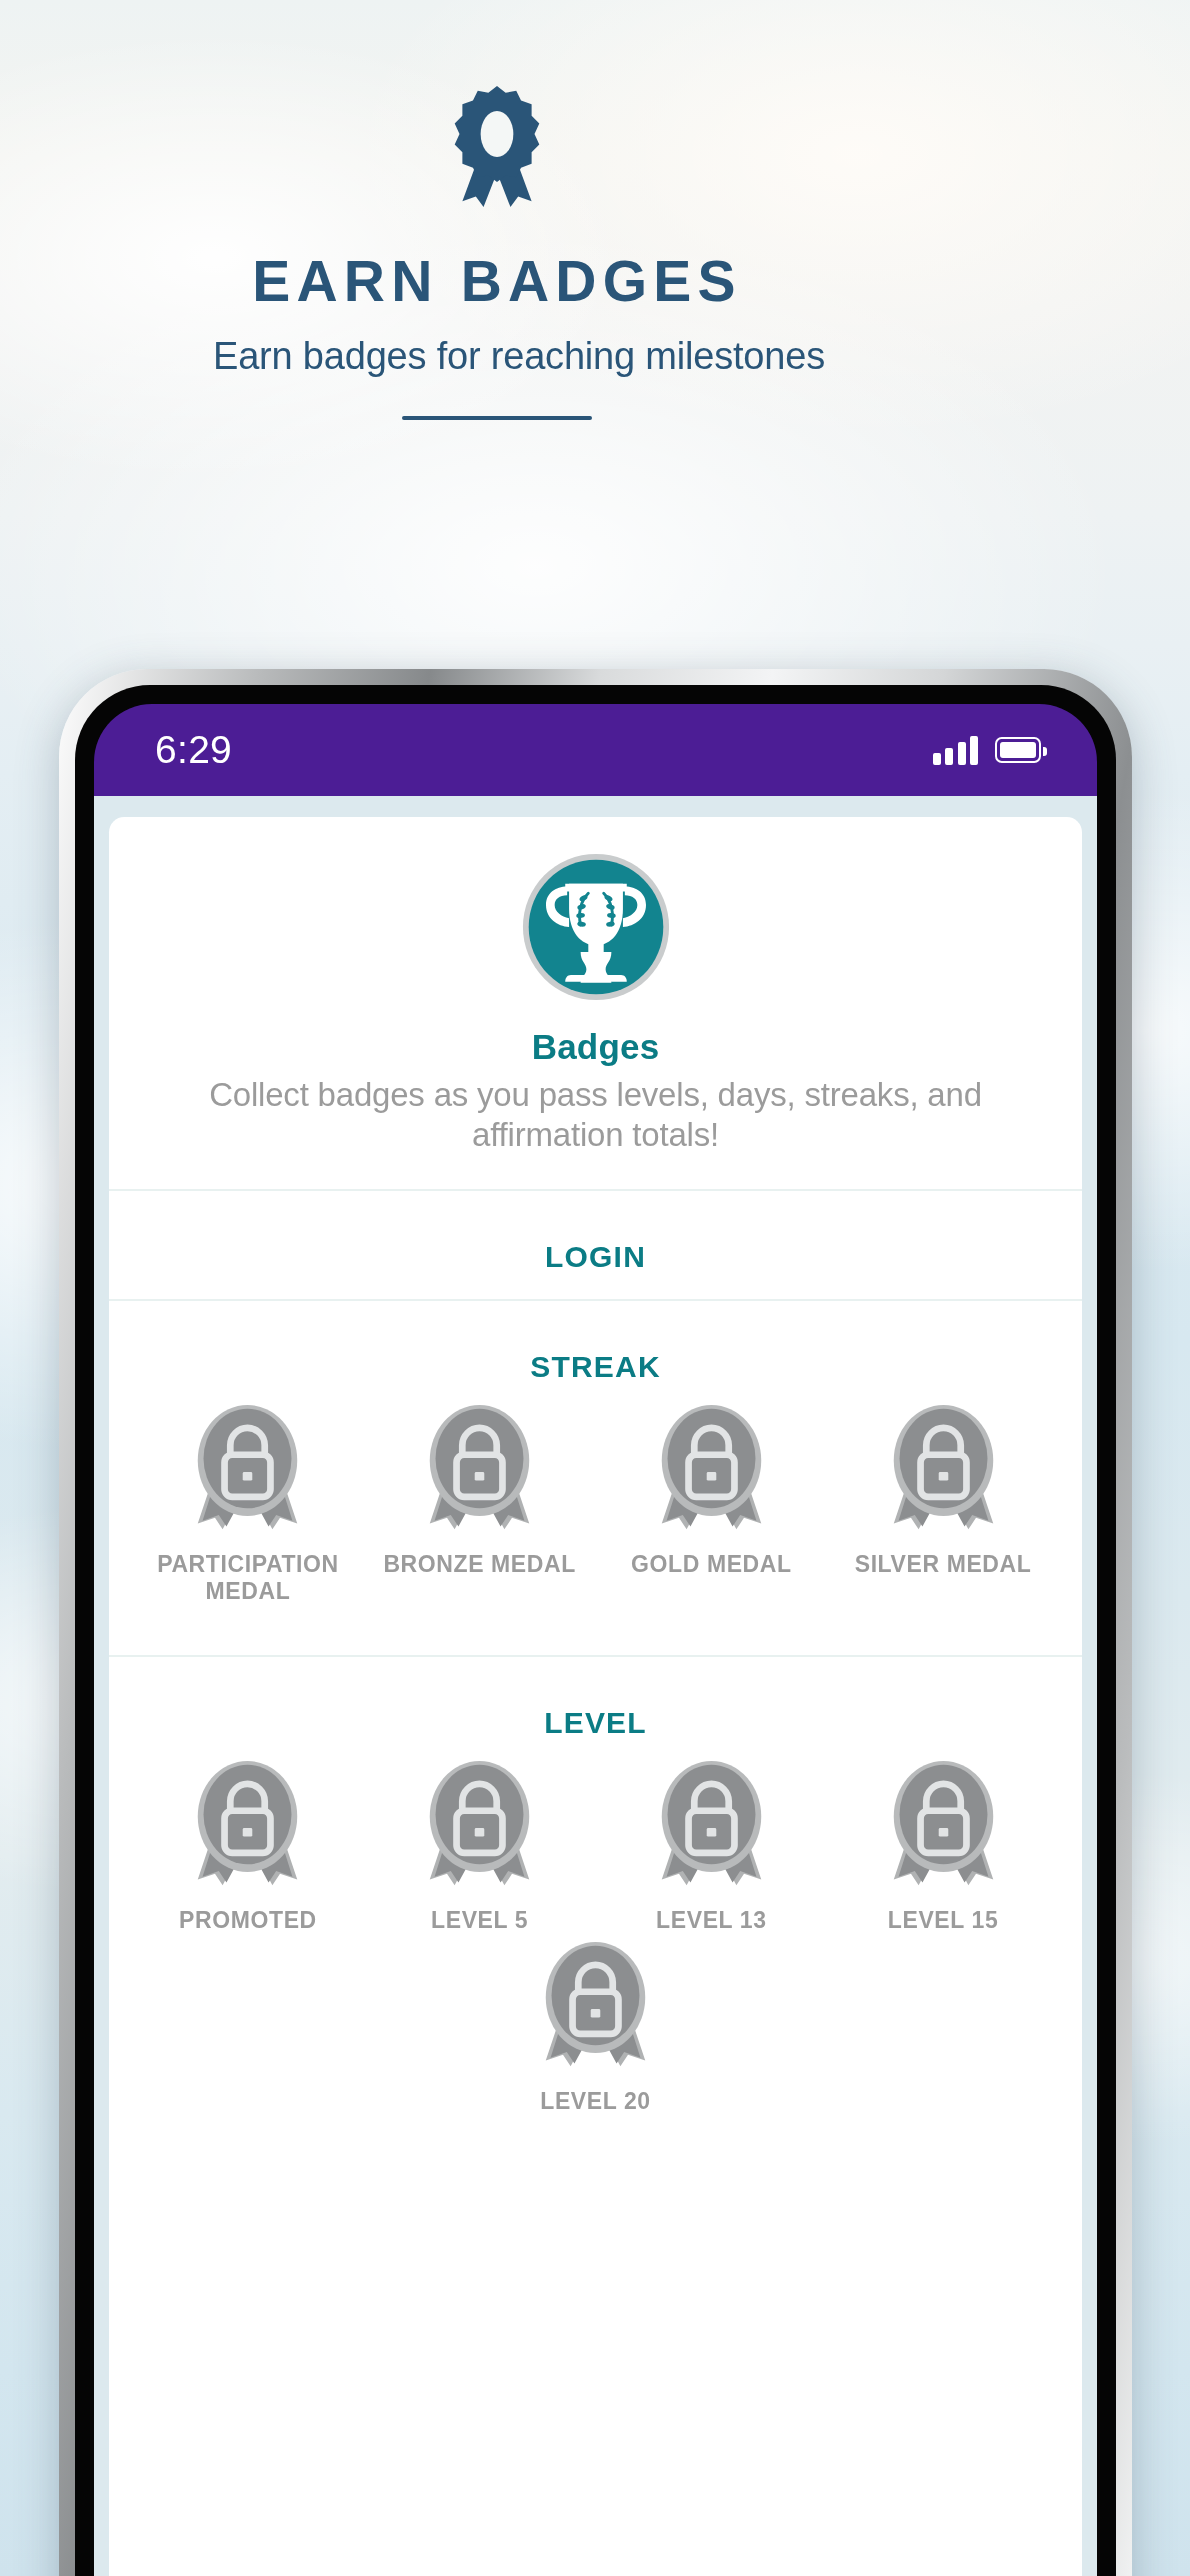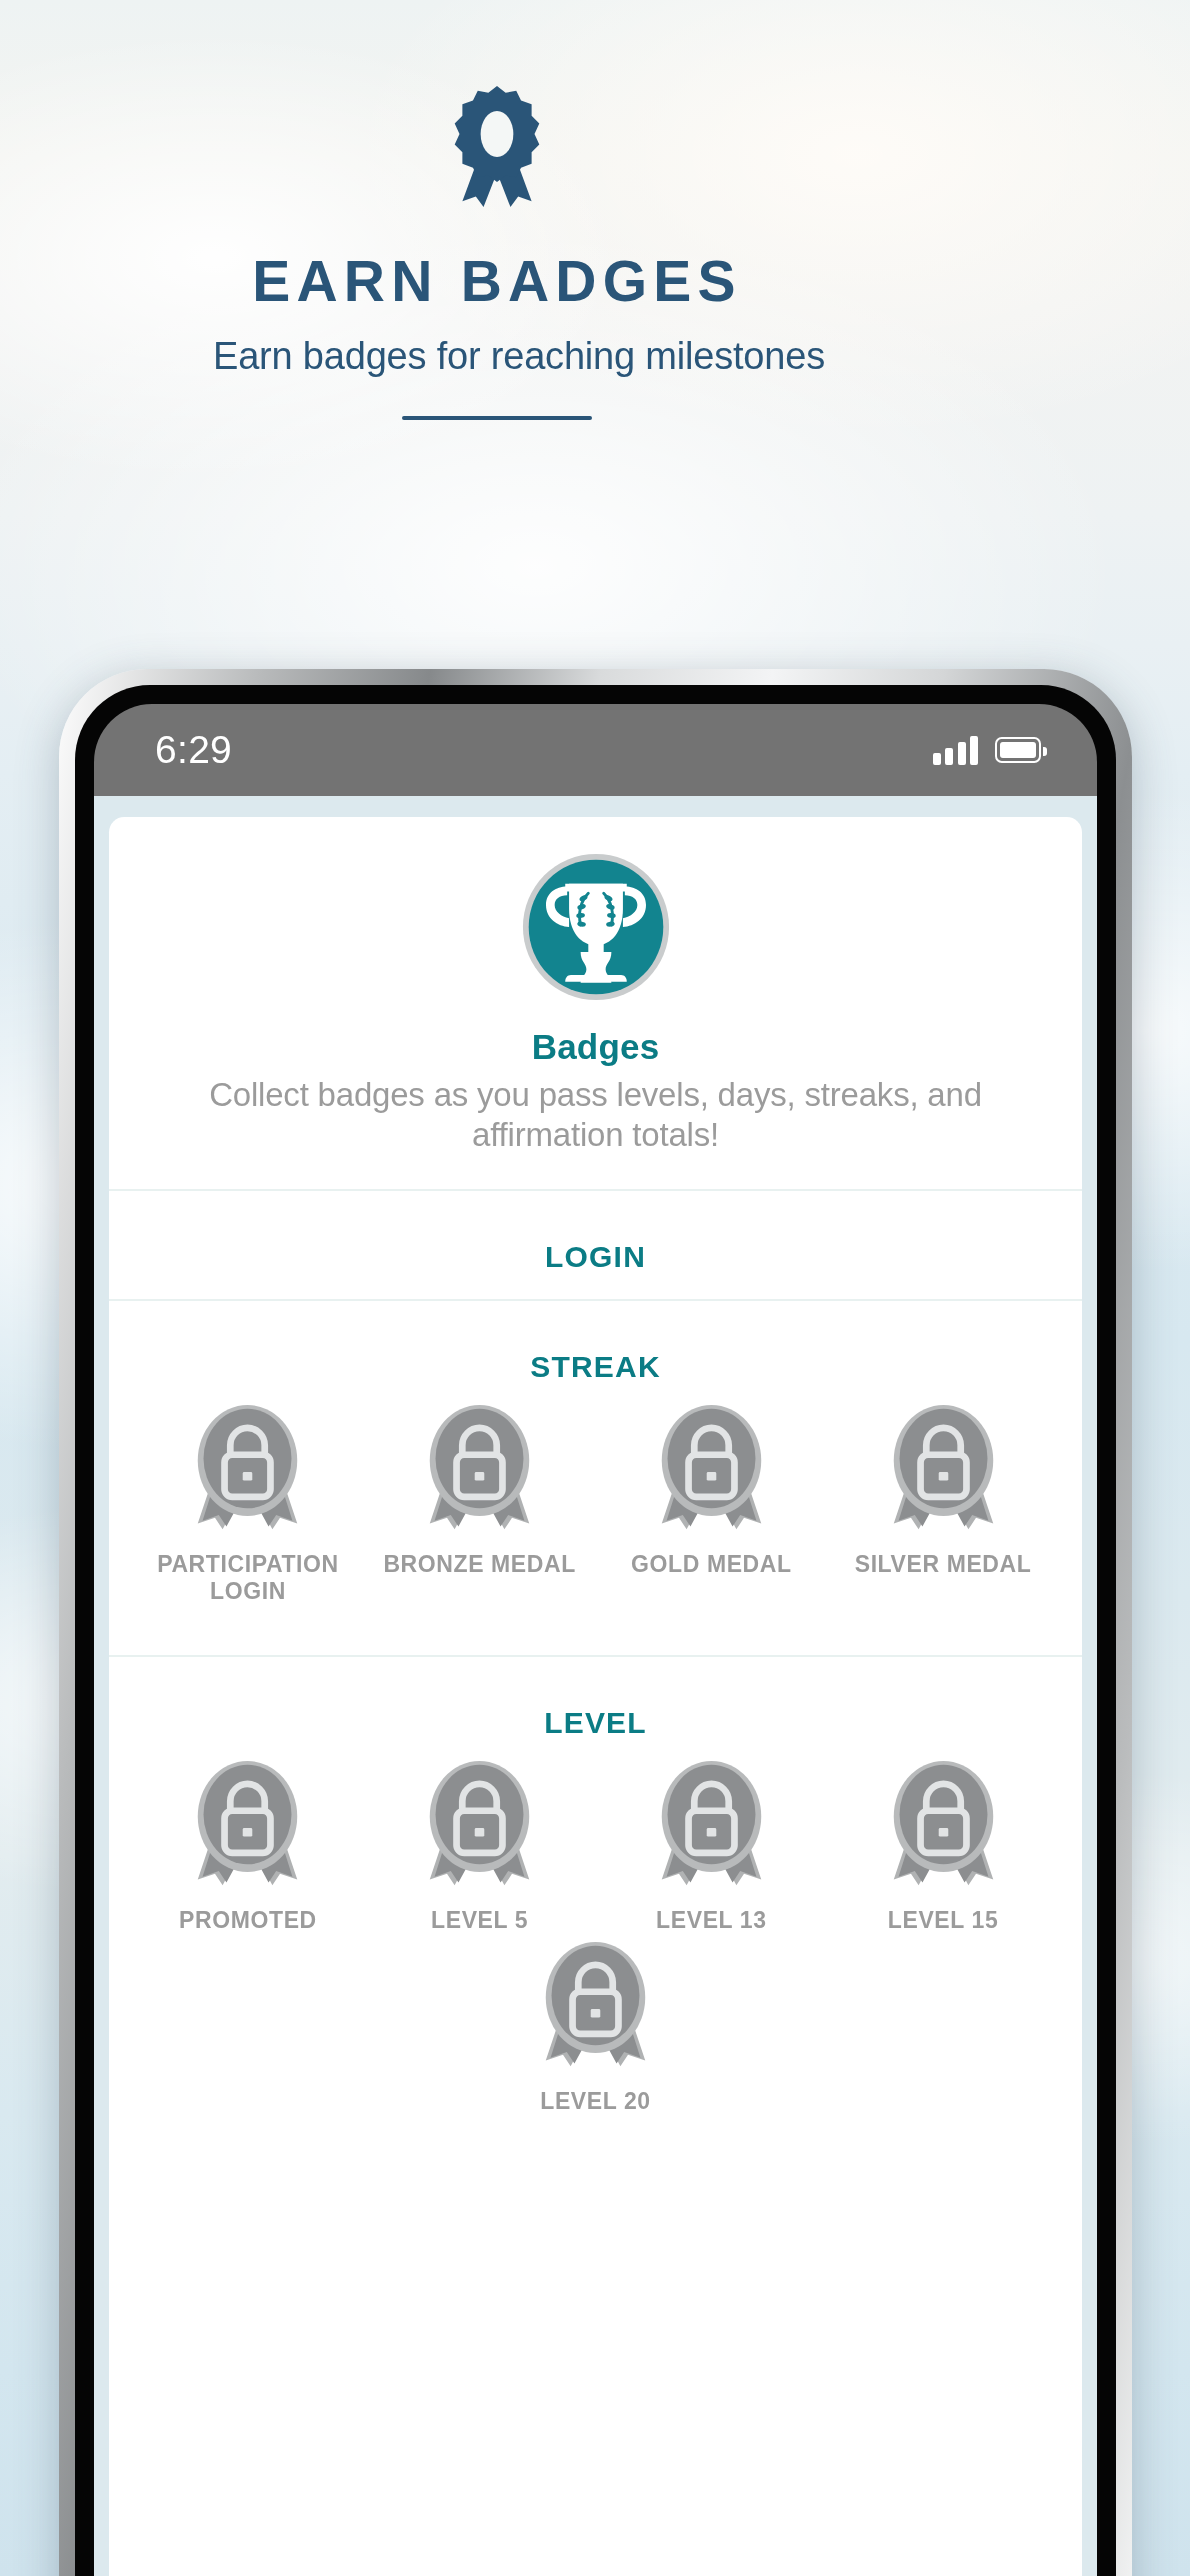--- a/index.html
+++ b/index.html
@@ -74,21 +74,21 @@
     border-radius:58px 58px 0 0;
     background:#060606;
     overflow:hidden;
   }
 
   
   #statusbar {
     position:absolute; left:0; top:0; width:100%; height:92px;
     display:flex; align-items:center; justify-content:space-between;
     padding:0 56px 0 61px;
-    background:#737373;
+    background:#4c1d95;
     z-index:2;
   }
   #clock { color:#fff; font-size:39px; font-weight:500; letter-spacing:0.3px; }
   #status-icons { display:flex; align-items:center; gap:17px; }
   .bars { display:flex; align-items:flex-end; gap:4.8px; height:29px; }
   .bars i { display:block; width:7.7px; background:#fff; border-radius:1.9px; }
   .bars i:nth-child(1){height:11.5px}
   .bars i:nth-child(2){height:17px}
   .bars i:nth-child(3){height:23px}
   .bars i:nth-child(4){height:29px}
@@ -232,21 +232,21 @@
   <path fill="#8c8e90" d="M30 80 L17 121 L34 115 L42 127 L60 94 Z"></path>
   <path fill="#b0b2b3" d="M102 82 L116 124 L98 118 L90 130 L72 96 Z"></path>
   <path fill="#8c8e90" d="M98 80 L111 121 L94 115 L86 127 L68 94 Z"></path>
   <ellipse cx="64" cy="58" rx="52" ry="58" fill="#b8babb"></ellipse>
   <ellipse cx="64" cy="56" rx="46" ry="52" fill="#8c8e90"></ellipse>
   <path fill="none" stroke="#e2e4e5" stroke-width="7" d="M46 54 v-12 a18 18 0 0 1 36 0 v12"></path>
   <rect x="40" y="52" width="48" height="44" rx="8" fill="none" stroke="#e2e4e5" stroke-width="7"></rect>
   <rect x="59" y="70" width="10" height="9" rx="1.5" fill="#e2e4e5"></rect>
 </svg>
               </span>
-              <div class="badge-label">PARTICIPATION LOGIN</div>
+              <div class="badge-label">PARTICIPATION MEDAL</div>
             </div>
             <div class="badge-cell">
               <span>
                 <svg class="lockbadge" width="123" height="132" viewBox="0 0 128 138">
   <path fill="#b0b2b3" d="M26 82 L12 124 L30 118 L38 130 L56 96 Z"></path>
   <path fill="#8c8e90" d="M30 80 L17 121 L34 115 L42 127 L60 94 Z"></path>
   <path fill="#b0b2b3" d="M102 82 L116 124 L98 118 L90 130 L72 96 Z"></path>
   <path fill="#8c8e90" d="M98 80 L111 121 L94 115 L86 127 L68 94 Z"></path>
   <ellipse cx="64" cy="58" rx="52" ry="58" fill="#b8babb"></ellipse>
   <ellipse cx="64" cy="56" rx="46" ry="52" fill="#8c8e90"></ellipse>

